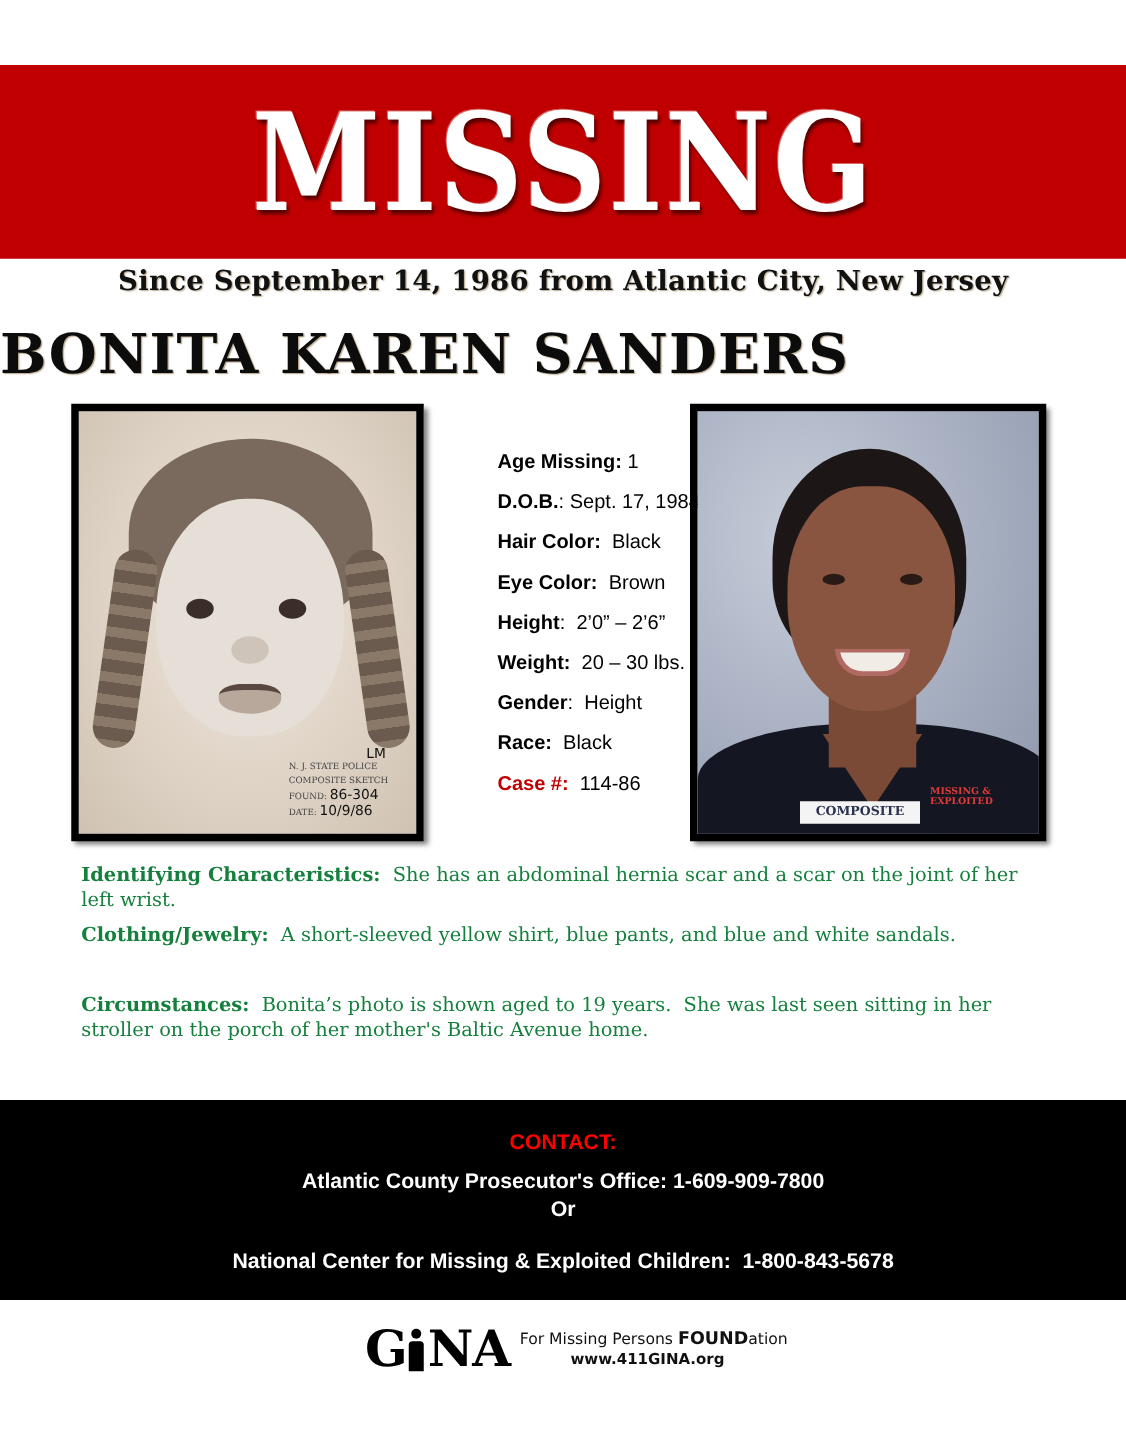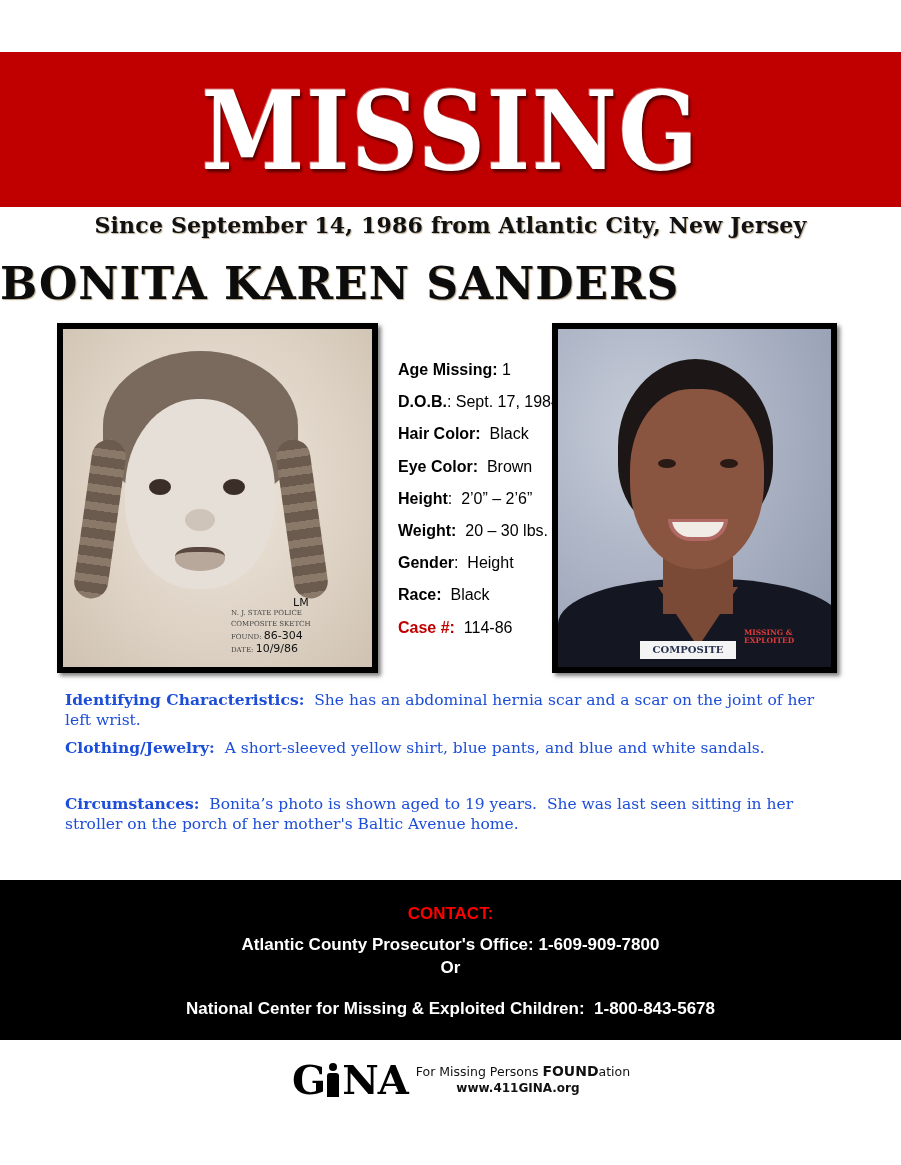--- a/index.html
+++ b/index.html
@@ -37,21 +37,21 @@
       letter-spacing: 1px;
       text-shadow: 1px 1px 1px rgba(120,90,40,0.55);
     }
 
     .photo-frame {
       position: absolute; top: 323px; height: 350px;
       border: 6px solid #000;
       box-shadow: 3px 3px 4px rgba(0,0,0,0.5);
       overflow: hidden;
     }
-    .photo-left { left: 57px; width: 321px; background: radial-gradient(ellipse at 50% 45%, #efe7dc 0%, #ddd2c4 60%, #cfc2b2 100%); }
+    .photo-left { left: 57px; width: 282px; background: radial-gradient(ellipse at 50% 45%, #efe7dc 0%, #ddd2c4 60%, #cfc2b2 100%); }
     .photo-right { left: 552px; width: 285px; background: radial-gradient(ellipse at 30% 30%, #c6ccd8 0%, #a8b0c2 50%, #8e97ab 100%); }
 
     
     .sk-hair { position: absolute; left: 40px; top: 22px; width: 195px; height: 150px; border-radius: 50% 50% 40% 40%; background: #7a6a5d; }
     .sk-braid { position: absolute; width: 34px; height: 160px; border-radius: 17px; background: repeating-linear-gradient(180deg,#6b5a4e 0 10px,#8a7868 10px 18px); }
     .sk-face { position: absolute; left: 62px; top: 70px; width: 150px; height: 190px; border-radius: 48% 48% 46% 46%; background: #e6dfd7; }
     .sk-eye { position: absolute; top: 150px; width: 22px; height: 16px; border-radius: 50%; background: #3b2e29; }
     .sk-nose { position: absolute; left: 122px; top: 180px; width: 30px; height: 22px; border-radius: 50%; background: #cfc4b9; }
     .sk-mouth { position: absolute; left: 112px; top: 218px; width: 50px; height: 24px; border-radius: 40% 40% 50% 50%; background: #b8a89b; border-top: 5px solid #5a4740; }
     .sk-stamp {
@@ -81,21 +81,21 @@
     }
 
     .info-list {
       position: absolute; left: 355px; top: 354px; width: 190px;
       font-family: "Liberation Sans", sans-serif; font-size: 16px; line-height: 32.2px;
     }
     .info-row { white-space: nowrap; margin-left: 43px; }
     .info-row .lbl { font-weight: bold; }
     .info-row.case .lbl { color: #c00000; }
 
-    .desc { position: absolute; left: 65px; width: 780px; font-family: "DejaVu Serif", "Liberation Serif", serif; font-size: 15.5px; line-height: 20px; color: #1d4ed8; }
+    .desc { position: absolute; left: 65px; width: 780px; font-family: "DejaVu Serif", "Liberation Serif", serif; font-size: 15.5px; line-height: 20px; color: #15803d; }
     .desc .lbl { font-weight: bold; }
     .desc-ident { top: 690px; }
     .desc-cloth { top: 738px; }
     .desc-circ { top: 794px; }
 
     .black-band {
       position: absolute; left: 0; top: 880px; width: 901px; height: 160px; background: #000;
       text-align: center; color: #fff; font-family: "Liberation Sans", sans-serif; font-weight: bold;
     }
     .contact-heading { position: absolute; top: 24px; left: 0; width: 100%; font-size: 17px; color: #ff0000; }

